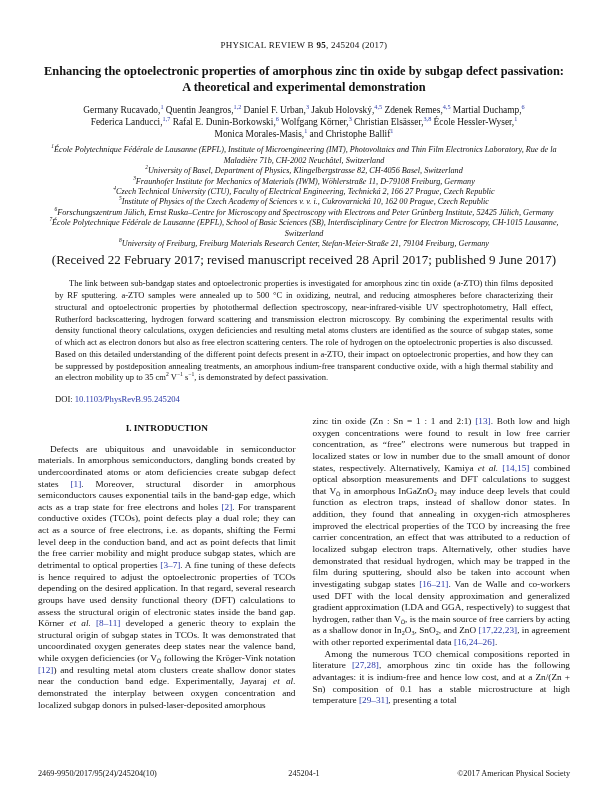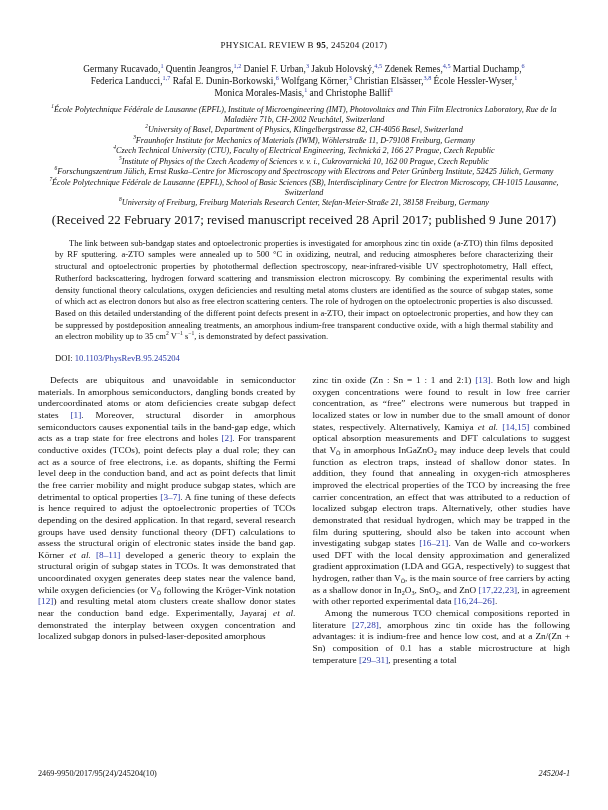--- a/index.html
+++ b/index.html
@@ -22,62 +22,68 @@
   .section-heading{text-align:center;font-weight:bold;font-size:9.25px;margin:7px 0 9px;}
   .par{margin:0;text-indent:12px;}
   .par.no-indent{text-indent:0;}
   .rich-link{color:var(--link,#2b3aa8);}
   .rich-italic{font-style:italic;}
   .rich-bold{font-weight:bold;}
   sup,sub{font-size:66%;line-height:0;}
   sub{vertical-align:-0.25em;}
   .footer{position:absolute;left:38px;right:38px;top:769px;display:flex;align-items:baseline;font-size:8.2px;gap:45px;}
   .footer .f-left{flex:1;text-align:left;}
-  .footer .f-center{flex:0 0 auto;text-align:left;font-style:italic;}
+  .footer .f-center{flex:0 0 auto;text-align:left;}
   .footer .f-right{flex:1;text-align:right;}
 </style>
 </head>
 <body>
 
 <div class="page">
 
   <div class="journal-header"><span>PHYSICAL REVIEW B </span><span class="rich-bold">95</span><span>, 245204 (2017)</span></div>
 
+  <div class="paper-title">
+    <div>Enhancing the optoelectronic properties of amorphous zinc tin oxide by subgap defect passivation:</div>
+    <div>A theoretical and experimental demonstration</div>
+  </div>
 
   <div class="authors">
     <div><span>Germany Rucavado,</span><sup class="rich-link">1</sup><span> Quentin Jeangros,</span><sup class="rich-link">1,2</sup><span> Daniel F. Urban,</span><sup class="rich-link">3</sup><span> Jakub Holovský,</span><sup class="rich-link">4,5</sup><span> Zdenek Remes,</span><sup class="rich-link">4,5</sup><span> Martial Duchamp,</span><sup class="rich-link">6</sup></div>
     <div><span>Federica Landucci,</span><sup class="rich-link">1,7</sup><span> Rafal E. Dunin-Borkowski,</span><sup class="rich-link">6</sup><span> Wolfgang Körner,</span><sup class="rich-link">3</sup><span> Christian Elsässer,</span><sup class="rich-link">3,8</sup><span> École Hessler-Wyser,</span><sup class="rich-link">1</sup></div>
     <div><span>Monica Morales-Masis,</span><sup class="rich-link">1</sup><span> and Christophe Ballif</span><sup class="rich-link">1</sup></div>
   </div>
 
   <div class="affiliations">
     <div class="affiliation"><sup>1</sup><span>École Polytechnique Fédérale de Lausanne (EPFL), Institute of Microengineering (IMT), Photovoltaics and Thin Film Electronics Laboratory, Rue de la Maladière 71b, CH-2002 Neuchâtel, Switzerland</span></div>
     <div class="affiliation"><sup>2</sup><span>University of Basel, Department of Physics, Klingelbergstrasse 82, CH-4056 Basel, Switzerland</span></div>
     <div class="affiliation"><sup>3</sup><span>Fraunhofer Institute for Mechanics of Materials (IWM), Wöhlerstraße 11, D-79108 Freiburg, Germany</span></div>
     <div class="affiliation"><sup>4</sup><span>Czech Technical University (CTU), Faculty of Electrical Engineering, Technická 2, 166 27 Prague, Czech Republic</span></div>
     <div class="affiliation"><sup>5</sup><span>Institute of Physics of the Czech Academy of Sciences v. v. i., Cukrovarnická 10, 162 00 Prague, Czech Republic</span></div>
     <div class="affiliation"><sup>6</sup><span>Forschungszentrum Jülich, Ernst Ruska–Centre for Microscopy and Spectroscopy with Electrons and Peter Grünberg Institute, 52425 Jülich, Germany</span></div>
     <div class="affiliation"><sup>7</sup><span>École Polytechnique Fédérale de Lausanne (EPFL), School of Basic Sciences (SB), Interdisciplinary Centre for Electron Microscopy, CH-1015 Lausanne, Switzerland</span></div>
-    <div class="affiliation"><sup>8</sup><span>University of Freiburg, Freiburg Materials Research Center, Stefan-Meier-Straße 21, 38158 Freiburg, Germany</span></div>
+    <div class="affiliation"><sup>8</sup><span>University of Freiburg, Freiburg Materials Research Center, Stefan-Meier-Straße 21, 79104 Freiburg, Germany</span></div>
   </div>
 
   <div class="received">(Received 22 February 2017; revised manuscript received 28 April 2017; published 9 June 2017)</div>
 
   <div class="abstract"><span>The link between sub-bandgap states and optoelectronic properties is investigated for amorphous zinc tin oxide (a-ZTO) thin films deposited by RF sputtering. a-ZTO samples were annealed up to 500 °C in oxidizing, neutral, and reducing atmospheres before characterizing their structural and optoelectronic properties by photothermal deflection spectroscopy, near-infrared-visible UV spectrophotometry, Hall effect, Rutherford backscattering, hydrogen forward scattering and transmission electron microscopy. By combining the experimental results with density functional theory calculations, oxygen deficiencies and resulting metal atoms clusters are identified as the source of subgap states, some of which act as electron donors but also as free electron scattering centers. The role of hydrogen on the optoelectronic properties is also discussed. Based on this detailed understanding of the different point defects present in a-ZTO, their impact on optoelectronic properties, and how they can be suppressed by postdeposition annealing treatments, an amorphous indium-free transparent conductive oxide, with a high thermal stability and an electron mobility up to 35 cm</span><sup>2</sup><span> V</span><sup>−1</sup><span> s</span><sup>−1</sup><span>, is demonstrated by defect passivation.</span></div>
 
   <div class="doi-line"><span>DOI: </span><span class="rich-link">10.1103/PhysRevB.95.245204</span></div>
 
   <div class="columns">
     <div class="col">
+      <div class="section-heading">I. INTRODUCTION</div>
       <p class="par"><span>Defects are ubiquitous and unavoidable in semiconductor materials. In amorphous semiconductors, dangling bonds created by undercoordinated atoms or atom deficiencies create subgap defect states </span><span class="rich-link">[1]</span><span>. Moreover, structural disorder in amorphous semiconductors causes exponential tails in the band-gap edge, which acts as a trap state for free electrons and holes </span><span class="rich-link">[2]</span><span>. For transparent conductive oxides (TCOs), point defects play a dual role; they can act as a source of free electrons, i.e. as dopants, shifting the Fermi level deep in the conduction band, and act as point defects that limit the free carrier mobility and might produce subgap states, which are detrimental to optical properties </span><span class="rich-link">[3–7]</span><span>. A fine tuning of these defects is hence required to adjust the optoelectronic properties of TCOs depending on the desired application. In that regard, several research groups have used density functional theory (DFT) calculations to assess the structural origin of electronic states inside the band gap. Körner </span><span class="rich-italic">et al.</span><span> </span><span class="rich-link">[8–11]</span><span> developed a generic theory to explain the structural origin of subgap states in TCOs. It was demonstrated that uncoordinated oxygen generates deep states near the valence band, while oxygen deficiencies (or V</span><sub>Ö</sub><span> following the Kröger-Vink notation </span><span class="rich-link">[12]</span><span>) and resulting metal atom clusters create shallow donor states near the conduction band edge. Experimentally, Jayaraj </span><span class="rich-italic">et al.</span><span> demonstrated the interplay between oxygen concentration and localized subgap donors in pulsed-laser-deposited amorphous</span></p>
     </div>
     <div class="col">
       <p class="par no-indent"><span>zinc tin oxide (Zn : Sn = 1 : 1 and 2:1) </span><span class="rich-link">[13]</span><span>. Both low and high oxygen concentrations were found to result in low free carrier concentration, as “free” electrons were numerous but trapped in localized states or low in number due to the small amount of donor states, respectively. Alternatively, Kamiya </span><span class="rich-italic">et al.</span><span> </span><span class="rich-link">[14,15]</span><span> combined optical absorption measurements and DFT calculations to suggest that V</span><sub>Ö</sub><span> in amorphous InGaZnO</span><sub>2</sub><span> may induce deep levels that could function as electron traps, instead of shallow donor states. In addition, they found that annealing in oxygen-rich atmospheres improved the electrical properties of the TCO by increasing the free carrier concentration, an effect that was attributed to a reduction of localized subgap electron traps. Alternatively, other studies have demonstrated that residual hydrogen, which may be trapped in the film during sputtering, should also be taken into account when investigating subgap states </span><span class="rich-link">[16–21]</span><span>. Van de Walle and co-workers used DFT with the local density approximation and generalized gradient approximation (LDA and GGA, respectively) to suggest that hydrogen, rather than V</span><sub>Ö</sub><span>, is the main source of free carriers by acting as a shallow donor in In</span><sub>2</sub><span>O</span><sub>3</sub><span>, SnO</span><sub>2</sub><span>, and ZnO </span><span class="rich-link">[17,22,23]</span><span>, in agreement with other reported experimental data </span><span class="rich-link">[16,24–26]</span><span>.</span></p>
       <p class="par"><span>Among the numerous TCO chemical compositions reported in literature </span><span class="rich-link">[27,28]</span><span>, amorphous zinc tin oxide has the following advantages: it is indium-free and hence low cost, and at a Zn/(Zn + Sn) composition of 0.1 has a stable microstructure at high temperature </span><span class="rich-link">[29–31]</span><span>, presenting a total</span></p>
     </div>
   </div>
 
 </div>
 
 <div class="footer">
   <span class="f-left">2469-9950/2017/95(24)/245204(10)</span>
   <span class="f-center">245204-1</span>
+  <span class="f-right">©2017 American Physical Society</span>
 </div>
 
 </body></html>

